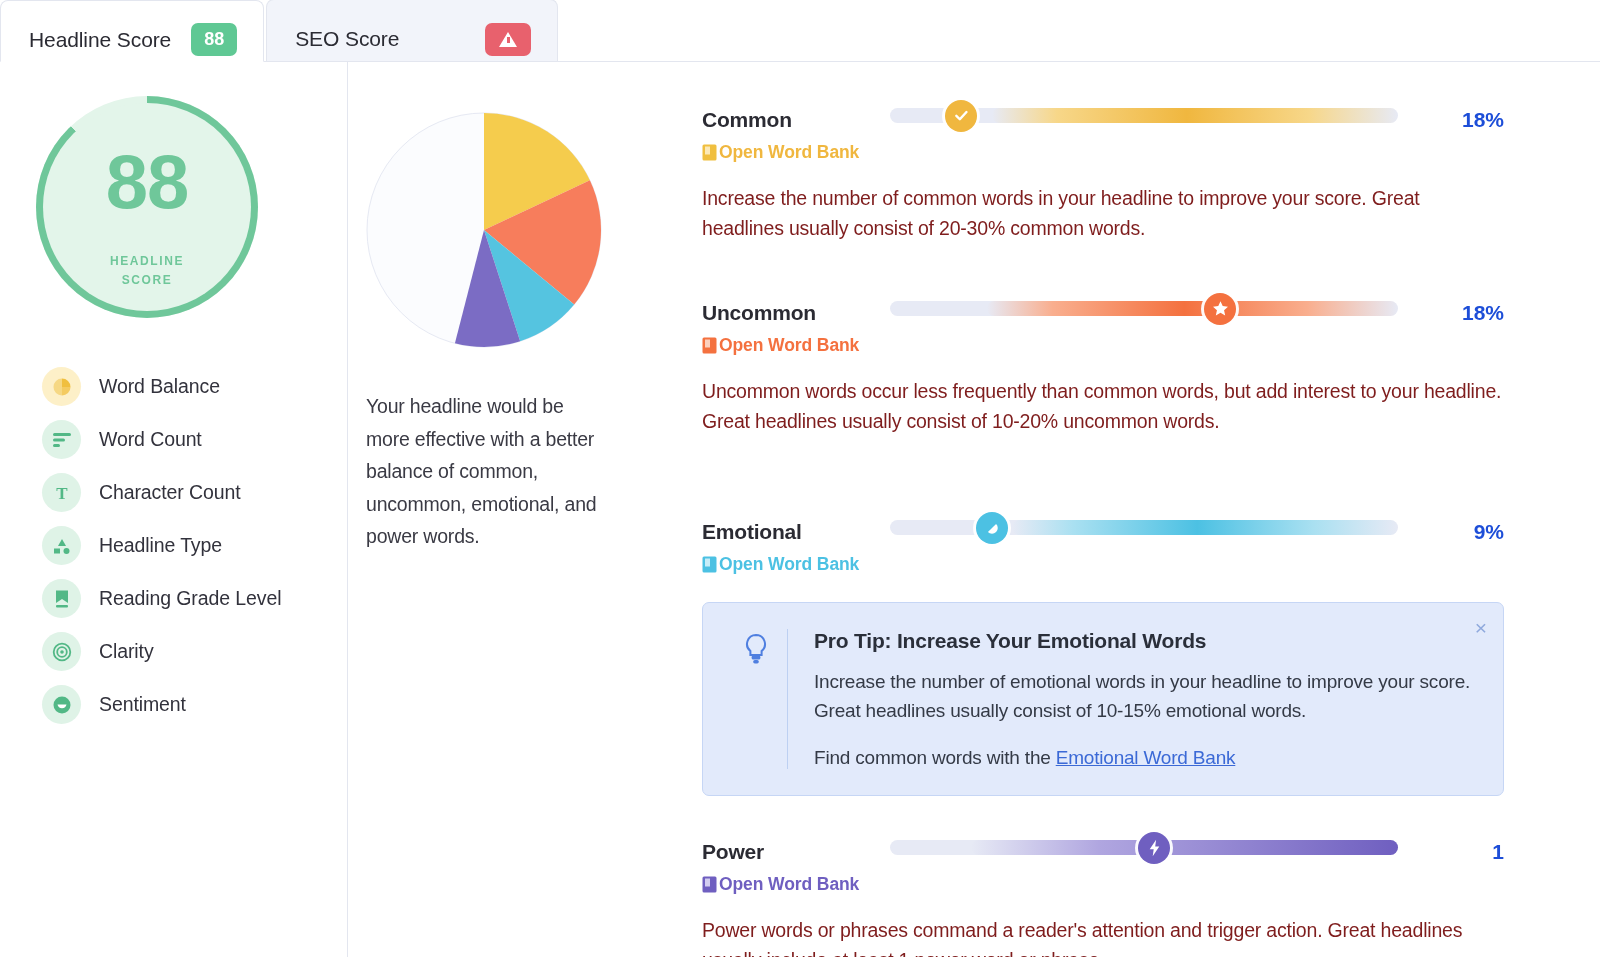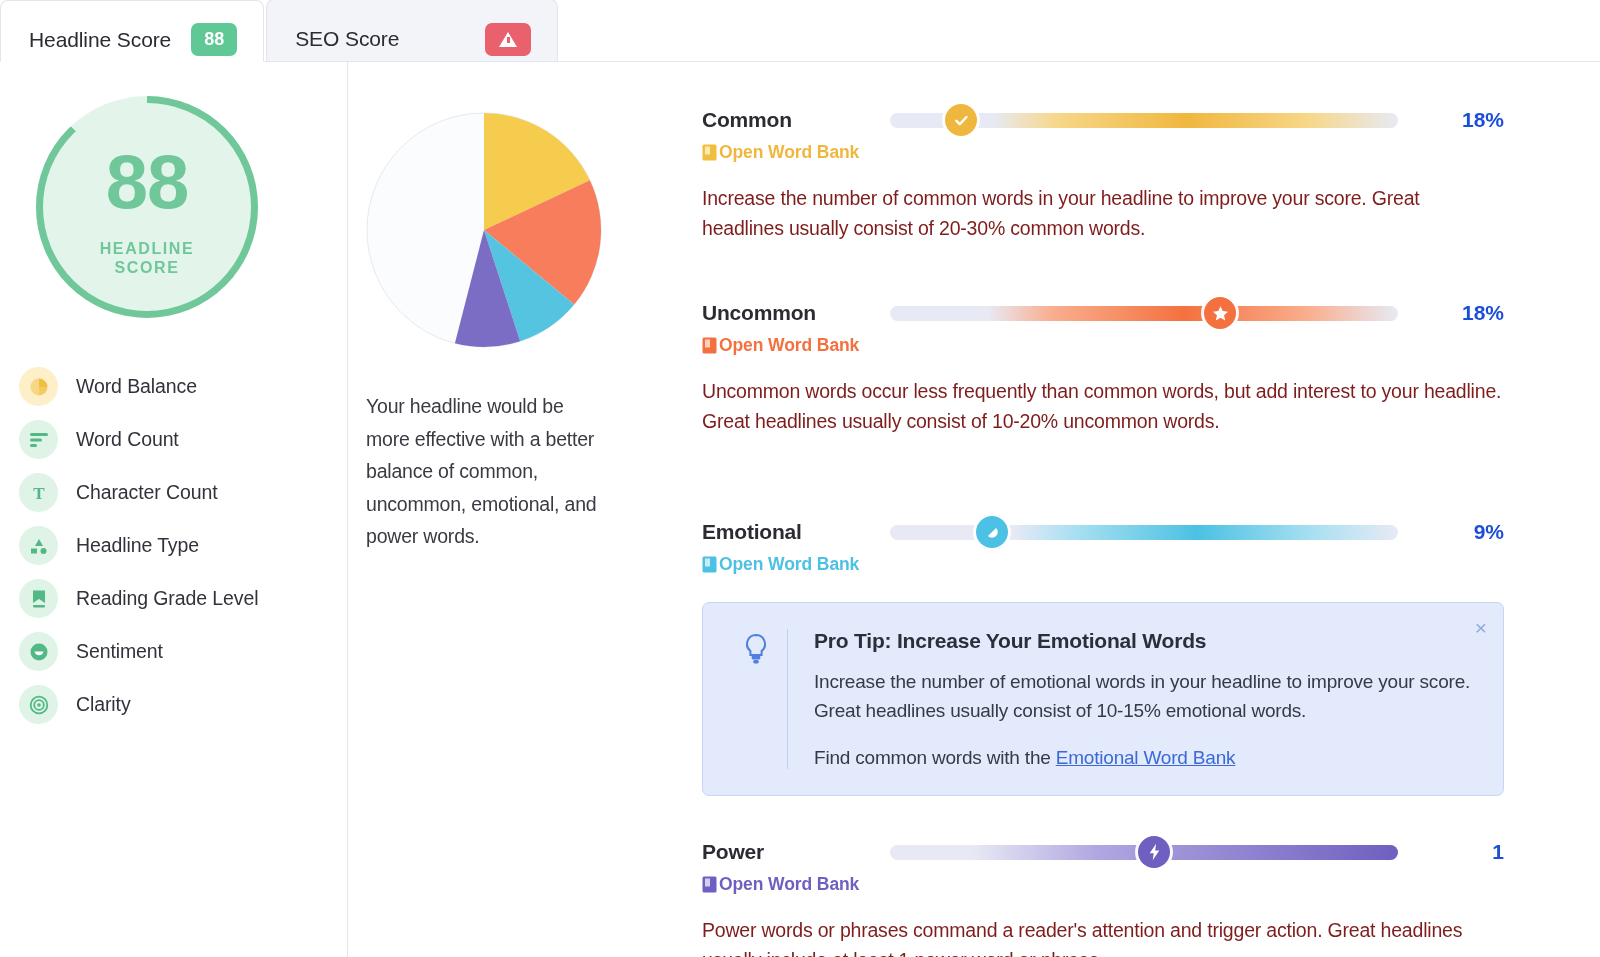--- a/index.html
+++ b/index.html
@@ -120,31 +120,31 @@
     width: 100%;
     text-align: center;
     font-size: 76px;
     font-weight: bold;
     color: #6fc79a;
     letter-spacing: -1px;
     line-height: 1;
   }
   .score-cap {
     position: absolute;
-    top: 143px;
+    top: 156px;
     width: 100%;
     text-align: center;
-    font-size: 16px;
+    font-size: 12px;
     font-weight: bold;
     letter-spacing: 1.6px;
     color: #6fc79a;
     line-height: 19px;
   }
 
-  .metric-list { margin-top: 42px; padding-left: 19px; }
+  .metric-list { margin-top: 42px; padding-left: 42px; }
   .metric-item {
     display: flex;
     align-items: center;
     gap: 18px;
     height: 53px;
     cursor: pointer;
   }
   .metric-ic {
     width: 39px; height: 39px;
     border-radius: 50%;
@@ -180,21 +180,21 @@
   
   .col-right {
     flex: 1;
     padding: 46px 96px 0 54px;
     position: relative;
   }
 
   .mrow { margin-bottom: 4px; }
   .mrow-top {
     display: flex;
-    align-items: center;
+    align-items: flex-start;
     gap: 16px;
   }
   .mrow-label {
     width: 172px;
     font-size: 21px;
     font-weight: bold;
     color: #2b2b33;
     flex-shrink: 0;
     letter-spacing: -0.2px;
   }
@@ -373,35 +373,35 @@
             <svg width="18" height="20" viewBox="0 0 18 20">
               <path d="M3 1.5 L15 1.5 L15 14 L9 10 L3 14 Z" fill="#52b886"></path>
               <rect x="3" y="16" width="12" height="2.4" rx="1" fill="#52b886"></rect>
             </svg>
           </span>
           <span class="metric-name">Reading Grade Level</span>
         </div>
         <div class="metric-item">
           <span class="metric-ic">
             <svg width="20" height="20" viewBox="0 0 20 20">
-              <circle cx="10" cy="10" r="8.5" fill="#52b886"></circle>
-              <path d="M5.5 9.5 L14.5 9.5 A4.6 4.6 0 0 1 5.5 9.5 Z" fill="#fff"></path>
-            </svg>
-          </span>
-          <span class="metric-name">Sentiment</span>
-        </div>
-        <div class="metric-item">
-          <span class="metric-ic">
-            <svg width="20" height="20" viewBox="0 0 20 20">
               <circle cx="10" cy="10" r="8.3" fill="none" stroke="#52b886" stroke-width="1.8"></circle>
               <circle cx="10" cy="10" r="4.8" fill="none" stroke="#52b886" stroke-width="1.8"></circle>
               <circle cx="10" cy="10" r="1.8" fill="#52b886"></circle>
             </svg>
           </span>
           <span class="metric-name">Clarity</span>
+        </div>
+        <div class="metric-item">
+          <span class="metric-ic">
+            <svg width="20" height="20" viewBox="0 0 20 20">
+              <circle cx="10" cy="10" r="8.5" fill="#52b886"></circle>
+              <path d="M5.5 9.5 L14.5 9.5 A4.6 4.6 0 0 1 5.5 9.5 Z" fill="#fff"></path>
+            </svg>
+          </span>
+          <span class="metric-name">Sentiment</span>
         </div>
       </div>
   </div>
 
   <div class="col-mid">
     <div class="pie-holder">
       <svg width="236" height="236" viewBox="0 0 236 236">
         <circle cx="118" cy="118" r="117" fill="#fbfcfe" stroke="#e6e9f3" stroke-width="1"></circle>
         <g id="pie-slices">
             <path d="M 118 118 L 118.00000000000001 1 A 117 117 0 0 1 223.8647651385243 68.1838228868865 Z" fill="#f5cc4d"></path>

